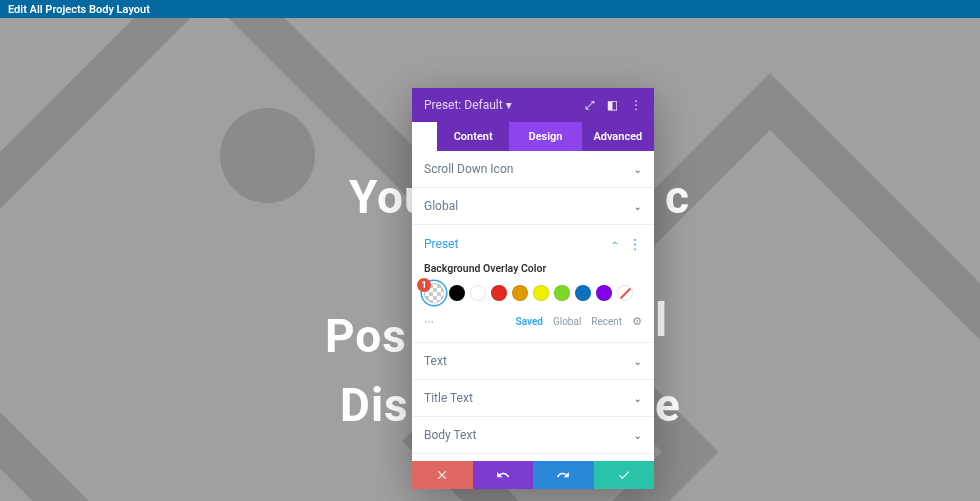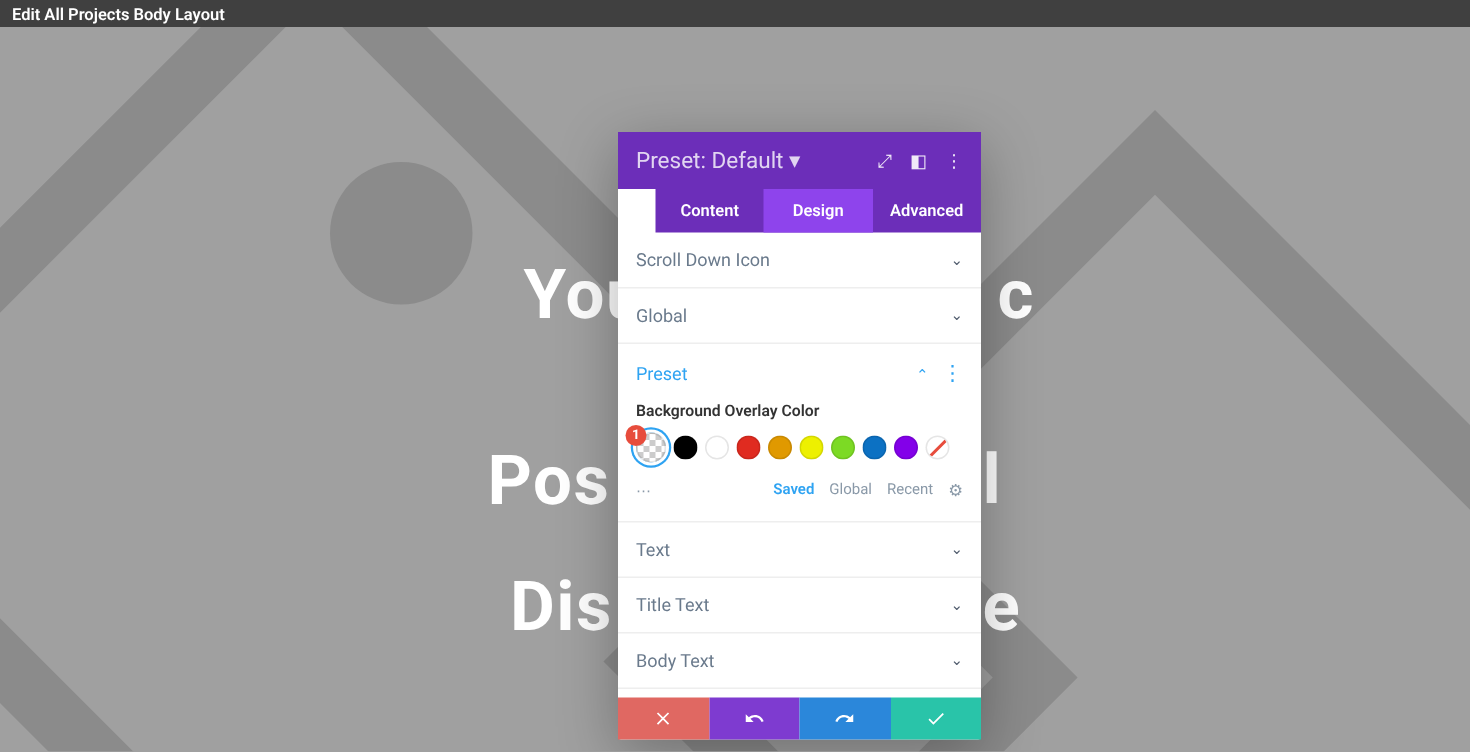--- a/index.html
+++ b/index.html
@@ -1,40 +1,40 @@
 <!DOCTYPE html>
 <html><head>
 <meta charset="utf-8">
 <style>
   * { box-sizing: border-box; margin: 0; padding: 0; font-family: -apple-system, BlinkMacSystemFont, "Segoe UI", Roboto, Helvetica, Arial, sans-serif; }
   body { width: 980px; height: 501px; overflow: hidden; background: #a0a0a0; position: relative; }
   
-  .topbar { background: #404040; color: #fff; height: 18px; display: flex; align-items: center; padding: 0 8px; font-size: 11px; font-weight: 600; }
+  .topbar { background: #0369a1; color: #fff; height: 18px; display: flex; align-items: center; padding: 0 8px; font-size: 11px; font-weight: 600; }
   
   .canvas { position: absolute; top: 18px; left: 0; right: 0; bottom: 0; background: #a0a0a0; overflow: hidden; }
   
   .mountain { position: absolute; bottom: -140px; left: -80px; width: 720px; height: 520px; transform: rotate(45deg); border: 40px solid #8b8b8b; background: transparent; }
   .mountain2 { position: absolute; bottom: -200px; right: -50px; width: 520px; height: 520px; transform: rotate(45deg); border: 40px solid #8b8b8b; background: transparent; }
   .sun { position: absolute; top: 90px; left: 220px; width: 95px; height: 95px; border-radius: 50%; background: #8b8b8b; }
   
   .bg-text { position: absolute; color: #fff; font-weight: 700; font-size: 46px; letter-spacing: 1px; }
   .t1 { top: 152px; left: 349px; }
-  .t2 { top: 276px; left: 325px; }
+  .t2 { top: 291px; left: 325px; }
   .t3 { top: 360px; left: 340px; }
   .t-right { position: absolute; color: #fff; font-weight: 700; font-size: 46px; }
   .r1 { top: 152px; left: 665px; }
   .r2 { top: 275px; left: 655px; }
   .r3 { top: 360px; left: 655px; }
   
   .modal { position: absolute; top: 70px; left: 412px; width: 242px; background: #fff; box-shadow: 0 10px 40px rgba(0,0,0,0.3); border-radius: 2px; }
   
   .mhead { background: #6c2eb9; color: #fff; padding: 10px 12px; display: flex; align-items: center; justify-content: space-between; }
   .mhead-l { display: flex; flex-direction: column; gap: 2px; }
   .mtitle { font-size: 13px; font-weight: 600; }
-  .mpreset { font-size: 15px; opacity: 0.8; }
+  .mpreset { font-size: 12px; opacity: 0.8; }
   .mhead-r { display: flex; gap: 12px; font-size: 12px; }
   .mhead-r span { cursor: pointer; opacity: 0.9; }
   
   .tabs { display: flex; background: #6c2eb9; font-size: 11px; font-weight: 600; margin-left: 25px; }
   .tab { flex: 1; text-align: center; padding: 8px 0; color: #fff; cursor: pointer; }
   .tab.active { background: #8e44ec; }
   
   .mbody { max-height: 310px; overflow-y: auto; position: relative; }
   .mbody::-webkit-scrollbar { width: 4px; }
   .mbody::-webkit-scrollbar-thumb { background: #6c2eb9; }

